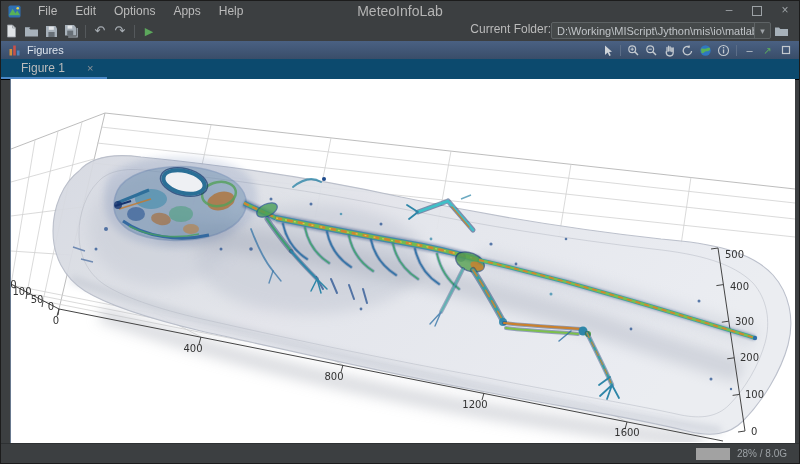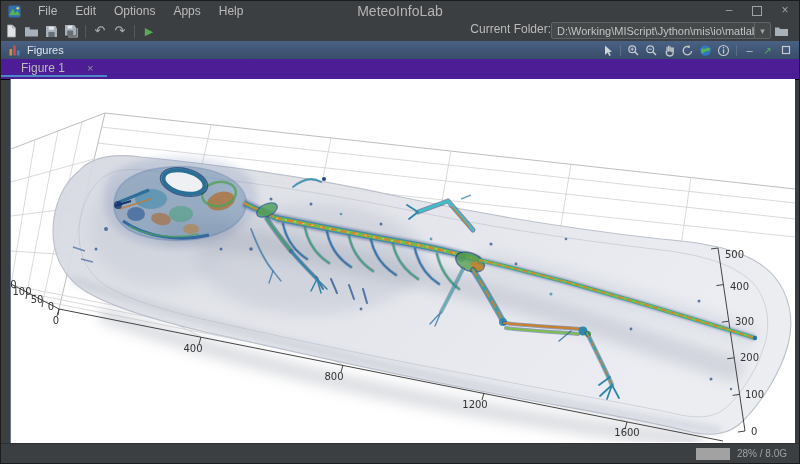--- a/index.html
+++ b/index.html
@@ -28,21 +28,21 @@
   .combo-arrow{width:15px;height:100%;border-left:1px solid #5e6365;display:flex;align-items:center;justify-content:center;color:#9da2a6;font-size:9px;}
   
   .fig-header{position:absolute;top:40px;left:0;right:0;height:18px;background:linear-gradient(#4a6183,#394d69);display:flex;align-items:center;color:#dde4ec;font-size:11px;}
   .fig-header .ph-icon{margin:0 6px 0 8px;}
   .fig-tools{margin-left:auto;display:flex;align-items:center;gap:3px;padding-right:6px;}
   .ftool{width:15px;height:14px;display:flex;align-items:center;justify-content:center;}
   .fsep{width:1px;height:11px;background:#5c6e88;margin:0 2px;}
   .fglyph{font-size:11px;color:#c3c9cf;line-height:13px;}
   .fglyph.float{color:#5db05d;font-size:10px;}
   
-  .tabbar{position:absolute;top:58px;left:0;right:0;height:20px;background:#4c1d95;border-bottom:1px solid #000000;display:flex;align-items:center;}
+  .tabbar{position:absolute;top:58px;left:0;right:0;height:20px;background:#0c4a6e;border-bottom:1px solid #000000;display:flex;}
   .tab{display:flex;align-items:center;padding:0 14px 0 20px;font-size:12px;color:#bbbbbb;border-bottom:2px solid #4a88c7;box-sizing:border-box;gap:22px;}
   .tab-close{color:#8d9297;font-size:11px;line-height:11px;}
   
   .figure-wrap{position:absolute;top:78px;left:9px;width:784px;height:397px;background:#ffffff;border-left:1px solid #68798f;box-sizing:content-box;}
   .figure-wrap svg{display:block;}
   
   .statusbar{position:absolute;bottom:0;left:0;right:0;height:20px;background:#3c3f41;border-top:1px solid #2e3133;display:flex;align-items:center;justify-content:flex-end;gap:7px;padding-right:12px;box-sizing:border-box;padding-left:46px;}
   .membar{width:34px;height:12px;background:#a2a2a2;}
   .memtext{font-size:10px;color:#9da2a6;}
   text{font-family:"DejaVu Sans","Liberation Sans",sans-serif;}

